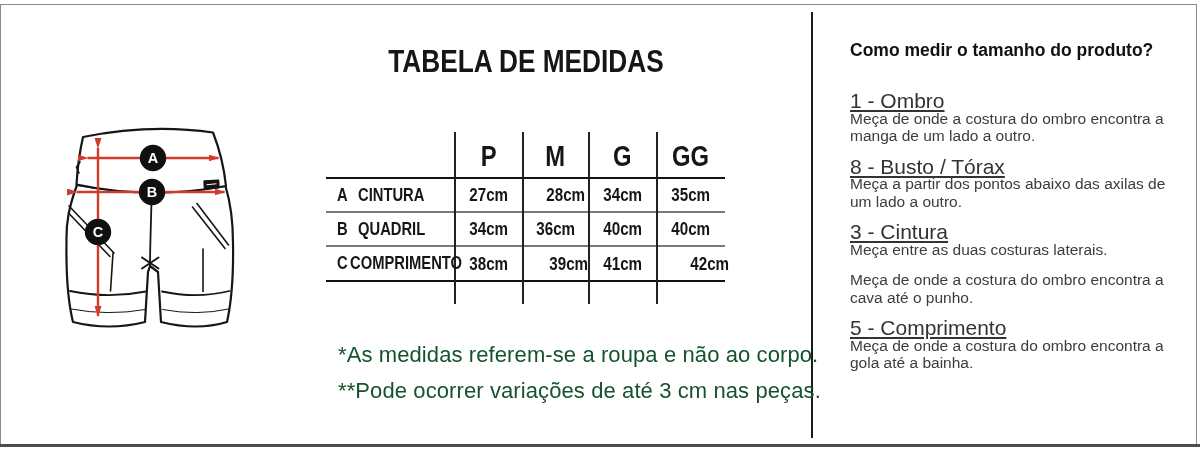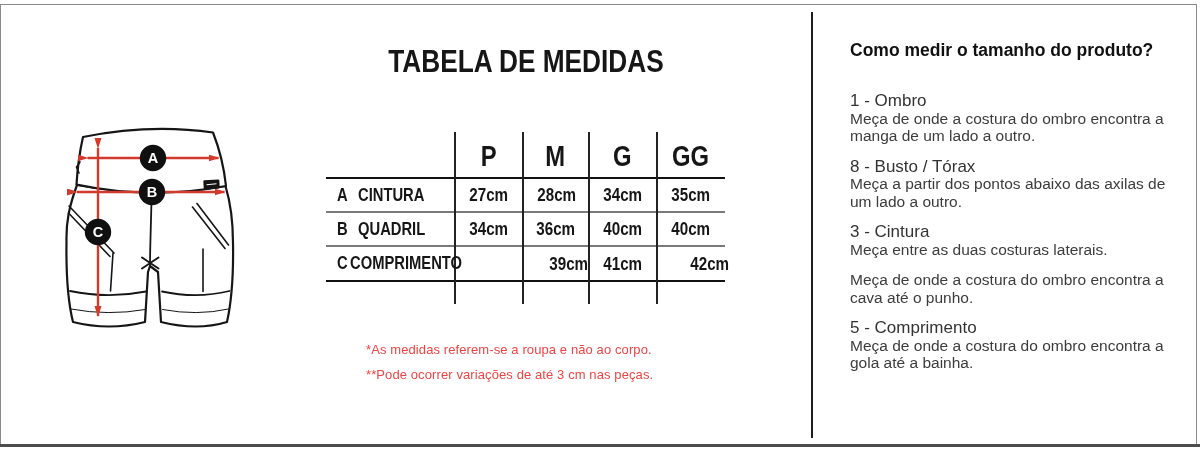--- a/index.html
+++ b/index.html
@@ -27,28 +27,28 @@
   .vline { position:absolute; width:2px; top:-3px; height:172px; background:#222; }
   .trow { position:absolute; left:0; width:399px; }
   .cell { position:absolute; display:flex; align-items:center; justify-content:center; }
   .rowlabel { position:absolute; left:0; width:128px; height:100%; display:flex; align-items:center;
               padding-left:11px; }
   .rkey { width:21px; font-size:18px; }
   .rname { font-size:18px; }
   .hcell { font-size:29px; }
   .vcell { font-size:18.5px; }
 
-  .footnotes { position:absolute; left:366px; top:342px; font-size:13px; color:#ef4444; }
+  .footnotes { position:absolute; left:338px; top:342px; font-size:22px; color:#14532d; }
   .footnotes div { margin-bottom:10px; letter-spacing:0.1px; }
 
   
   .guide { position:absolute; left:850px; top:40px; width:335px; color:#3c3c3c; }
   .guide-heading { font-size:17.5px; font-weight:bold; color:#111; margin-bottom:31px; }
   .guide-item { margin-bottom:13px; }
-  .gi-title { font-size:17px; line-height:17.5px; color:#333; }
+  .gi-title { font-size:21px; line-height:17.5px; color:#333;text-decoration:underline; }
   .gi-body { font-size:15.5px; line-height:17.5px; }
 
   .shorts-svg { position:absolute; left:60px; top:115px; }
   .garment { fill:#ffffff; stroke:#161616; stroke-width:2.2; stroke-linejoin:round; }
   .seam { fill:none; stroke:#161616; stroke-linecap:round; }
 </style>
 </head>
 <body>
 
 <div class="stage">
@@ -137,21 +137,21 @@
     </div>
 
     <div class="trow" style="top:44px; height:32px;">
       <div class="rowlabel">
         <span class="cond cond-left rkey">A</span>
         <span class="cond cond-left rname">CINTURA</span>
       </div>
       <div class="cell" style="left:129px; width:67px; height:100%;border-radius:13px;">
           <span class="cond vcell">27cm</span>
         </div>
-      <div class="cell" style="left:197px; width:68px; height:100%;">
+      <div class="cell" style="left:206px; width:68px; height:100%;">
           <span class="cond vcell">28cm</span>
         </div>
       <div class="cell" style="left:263px; width:67px; height:100%;">
           <span class="cond vcell">34cm</span>
         </div>
       <div class="cell" style="left:331px; width:68px; height:100%;">
           <span class="cond vcell">35cm</span>
         </div>
     </div>
 
@@ -172,20 +172,23 @@
       <div class="cell" style="left:331px; width:68px; height:100%;">
           <span class="cond vcell">40cm</span>
         </div>
     </div>
 
     <div class="trow" style="top:112px; height:33px;">
       <div class="rowlabel">
         <span class="cond cond-left rkey">C</span>
         <span class="cond cond-left rname">COMPRIMENTO</span>
       </div>
+      <div class="cell" style="left:129px; width:67px; height:100%;">
+          <span class="cond vcell">38cm</span>
+        </div>
       <div class="cell" style="left:210px; width:65px; height:100%;">
           <span class="cond vcell">39cm</span>
         </div>
       <div class="cell" style="left:263px; width:67px; height:100%;">
           <span class="cond vcell">41cm</span>
         </div>
       <div class="cell" style="left:350px; width:68px; height:100%;">
           <span class="cond vcell">42cm</span>
         </div>
     </div>

